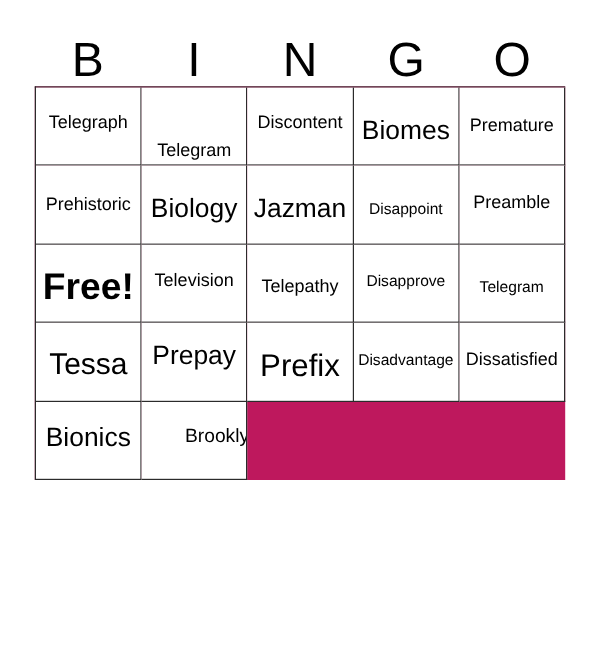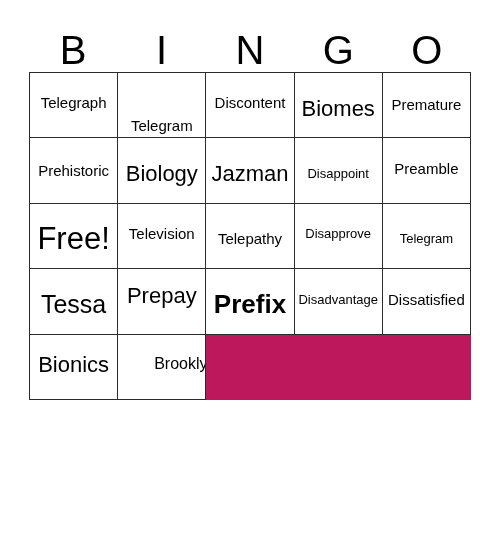--- a/index.html
+++ b/index.html
@@ -79,22 +79,22 @@
     color: #000000;
   }
 
   
   .fs-xs   { font-size: 10.5px; }
   .fs-s    { font-size: 13px; }
   .fs-m    { font-size: 15px; }
   .fs-l    { font-size: 16px; margin-left: 47px; }
   .fs-xl   { font-size: 22px; }
   .fs-xxl  { font-size: 25px; }
-  .fs-xxxl { font-size: 26px; font-weight: bold; }
-  .fs-free { font-size: 31px; }
+  .fs-xxxl { font-size: 26px; }
+  .fs-free { font-size: 31px; font-weight: bold; }
 
   
   .nudge-up-3   { position: relative; top: -6px; }
   .nudge-up-1   { position: relative; top: -2px; }
   .nudge-down-1 { position: relative; top: 3px; }
   .nudge-down-2 { position: relative; top: 21px; }
 </style>
 </head>
 <body>
 

